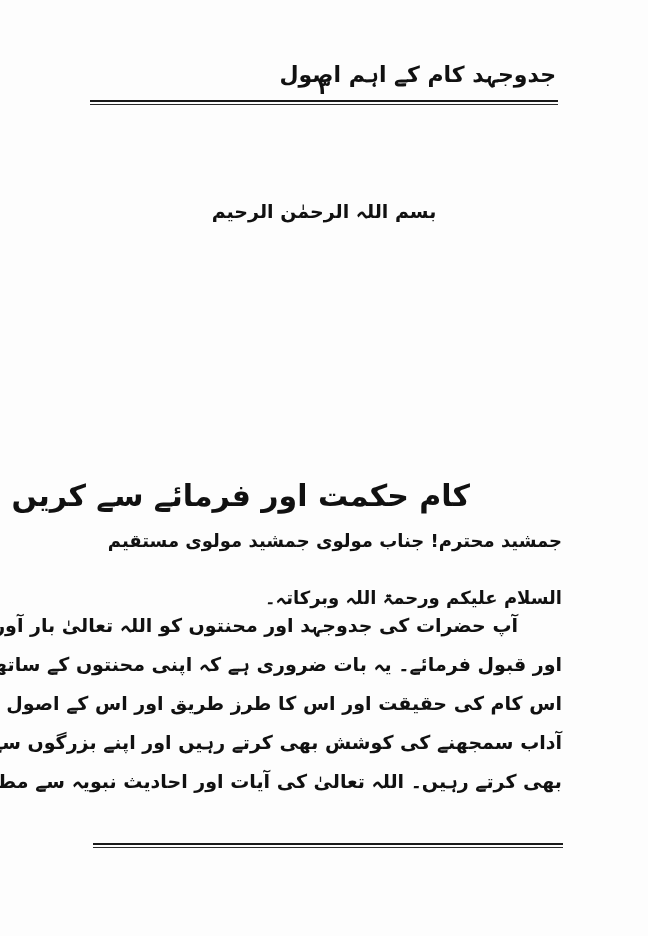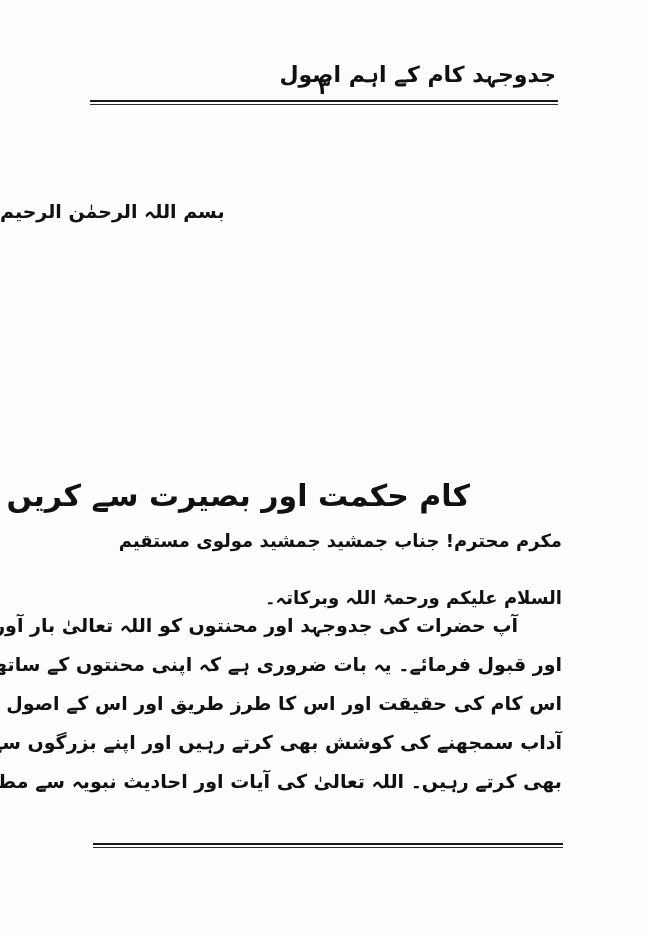--- a/index.html
+++ b/index.html
@@ -53,21 +53,21 @@
       left: 0; right: 0;
       top: 2px;
       border-top: 1.5px solid #2a2a2a;
     }
 
     
     .bismillah {
       position: absolute;
       left: 0; right: 0;
       top: 196px;
-      text-align: left;
+      text-align: center;
       font-size: 19px;
       line-height: 30px;
       font-weight: bold;
     }
 
     
     .article-heading {
       position: absolute;
       left: 150px;
       width: 320px;
@@ -111,23 +111,23 @@
 <body>
 
 <div class="page">
 
   <div class="header-title rtl">جدوجہد کام کے اہم اصول</div>
   <div class="page-number rtl">۳</div>
   <div class="rule" style="left:90px; width:468px; top:100px;"></div>
 
   <div class="bismillah rtl">بسم اللہ الرحمٰن الرحیم</div>
 
-  <div class="article-heading rtl">کام حکمت اور بصیرت سے کریں</div>
+  <div class="article-heading rtl">کام حکمت اور فرمائے سے کریں</div>
 
-  <div class="salutation rtl" style="top:527px;">مکرم محترم! جناب جمشید جمشید مولوی مستقیم</div>
+  <div class="salutation rtl" style="top:527px;">جمشید محترم! جناب مولوی جمشید مولوی مستقیم</div>
   <div class="salutation rtl" style="top:584px;">السلام علیکم ورحمۃ اللہ وبرکاتہ۔</div>
 
   <div class="body-text rtl">
     <div class="body-line first">آپ حضرات کی جدوجہد اور محنتوں کو اللہ تعالیٰ بار آور</div>
     <div class="body-line">اور قبول فرمائے۔ یہ بات ضروری ہے کہ اپنی محنتوں کے ساتھ ساتھ</div>
     <div class="body-line">اس کام کی حقیقت اور اس کا طرز طریق اور اس کے اصول و</div>
     <div class="body-line">آداب سمجھنے کی کوشش بھی کرتے رہیں اور اپنے بزرگوں سے تحقیق</div>
     <div class="body-line">بھی کرتے رہیں۔ اللہ تعالیٰ کی آیات اور احادیث نبویہ سے مطابقت</div>
   </div>
 

